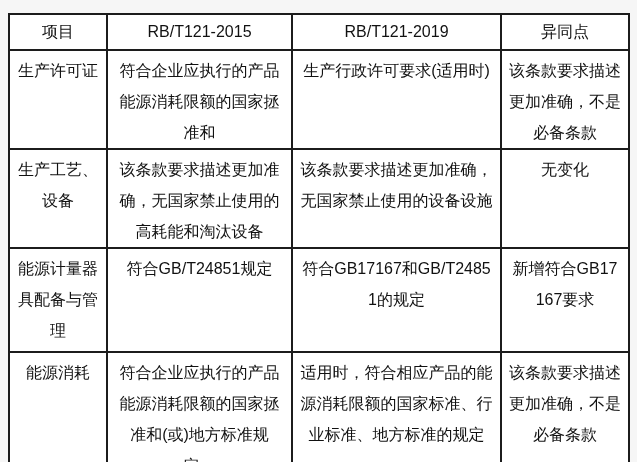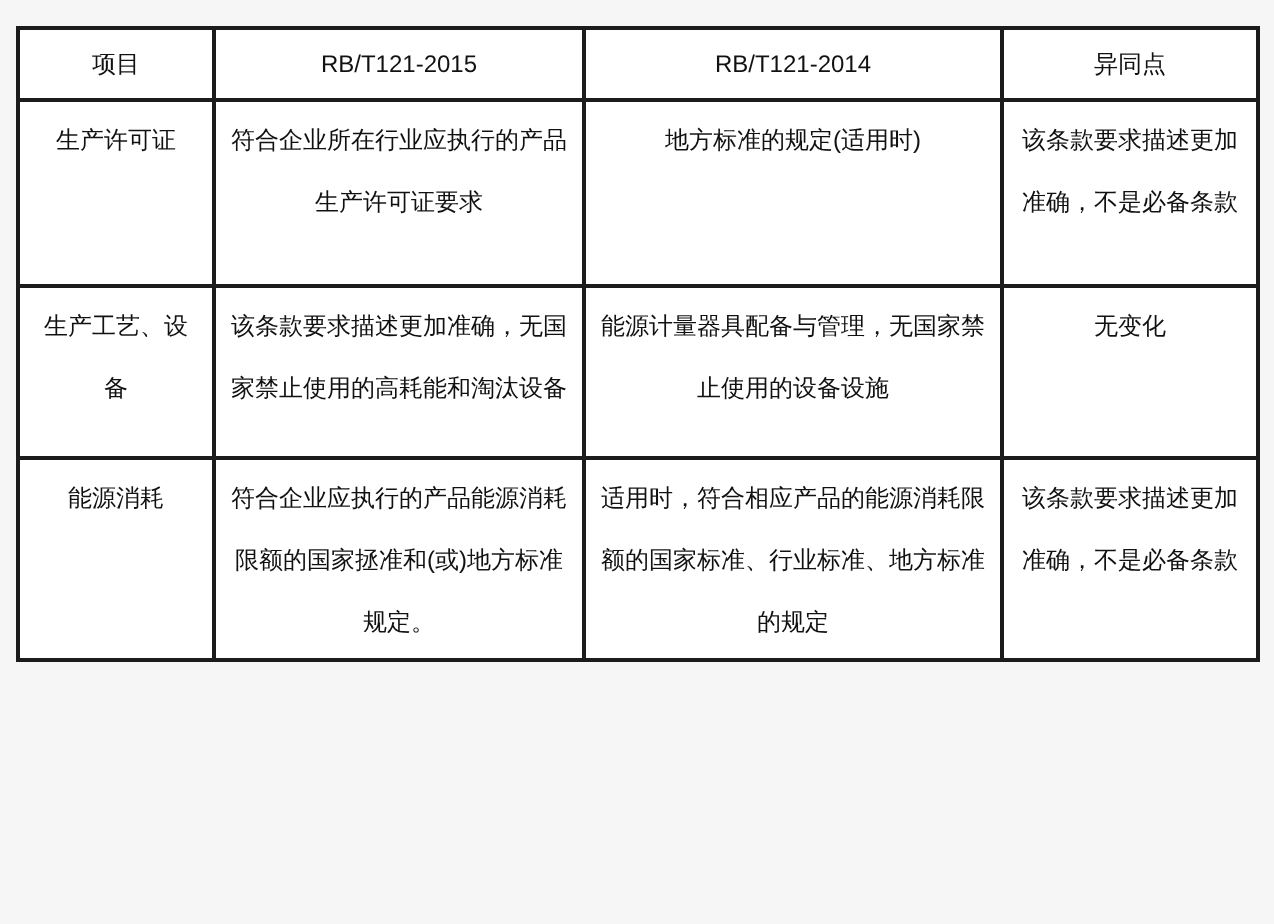--- a/index.html
+++ b/index.html
@@ -17,21 +17,21 @@
     position: absolute;
     left: 8px; top: 13px;
     width: 620px;
     border-collapse: collapse;
     table-layout: fixed;
     background: #ffffff;
   }
   .cmp th, .cmp td {
     border: 2px solid #1c1c1c;
     color: #111111;
-    font-size: 12px;
+    font-size: 16px;
     font-weight: normal;
     text-align: center;
     vertical-align: top;
     overflow: hidden;
   }
   .cmp th {
     height: 36px;
     vertical-align: middle;
     line-height: 20px;
     padding: 2px 4px;
@@ -55,36 +55,42 @@
     <colgroup>
       <col style="width:98px">
       <col style="width:185px">
       <col style="width:209px">
       <col style="width:128px">
     </colgroup>
     <thead>
       <tr>
         <th>项目</th>
         <th>RB/T121-2015</th>
-        <th>RB/T121-2014</th>
+        <th>RB/T121-2019</th>
         <th>异同点</th>
       </tr>
     </thead>
     <tbody>
       <tr class="r1">
         <td>生产许可证</td>
-        <td>符合企业所在行业应执行的产品生产许可证要求</td>
-        <td><span>地方标准的规定</span><span class="b">(适用时)</span><span></span></td>
+        <td>符合企业应执行的产品能源消耗限额的国家拯准和</td>
+        <td><span>生产行政许可要求</span><span class="b">(适用时)</span><span></span></td>
         <td>该条款要求描述更加准确，不是必备条款</td>
       </tr>
       <tr class="r2">
         <td>生产工艺、设备</td>
         <td>该条款要求描述更加准确，无国家禁止使用的高耗能和淘汰设备</td>
-        <td><span>能源计量器具配备与管理，无国家禁止使用的设备设施</span><span class="b"></span><span></span></td>
+        <td><span>该条款要求描述更加准确，无国家禁止使用的设备设施</span><span class="b"></span><span></span></td>
         <td>无变化</td>
+      </tr>
+      <tr class="r3">
+        <td>能源计量器具配备与管理</td>
+        <td>符合GB/T24851规定</td>
+        <td><span>符合GB17167和GB/T24851的规定</span><span class="b"></span><span></span></td>
+        <td>新增符合GB17167要求</td>
       </tr>
       <tr class="r4">
         <td>能源消耗</td>
         <td>符合企业应执行的产品能源消耗限额的国家拯准和(或)地方标准规定。</td>
         <td><span class="b">适用时</span><span>，符合相应产品的能源消耗限额的国家标准、行业标准、地方标准的规定</span></td>
         <td>该条款要求描述更加准确，不是必备条款</td>
       </tr>
     </tbody>
   </table>
 </div>

